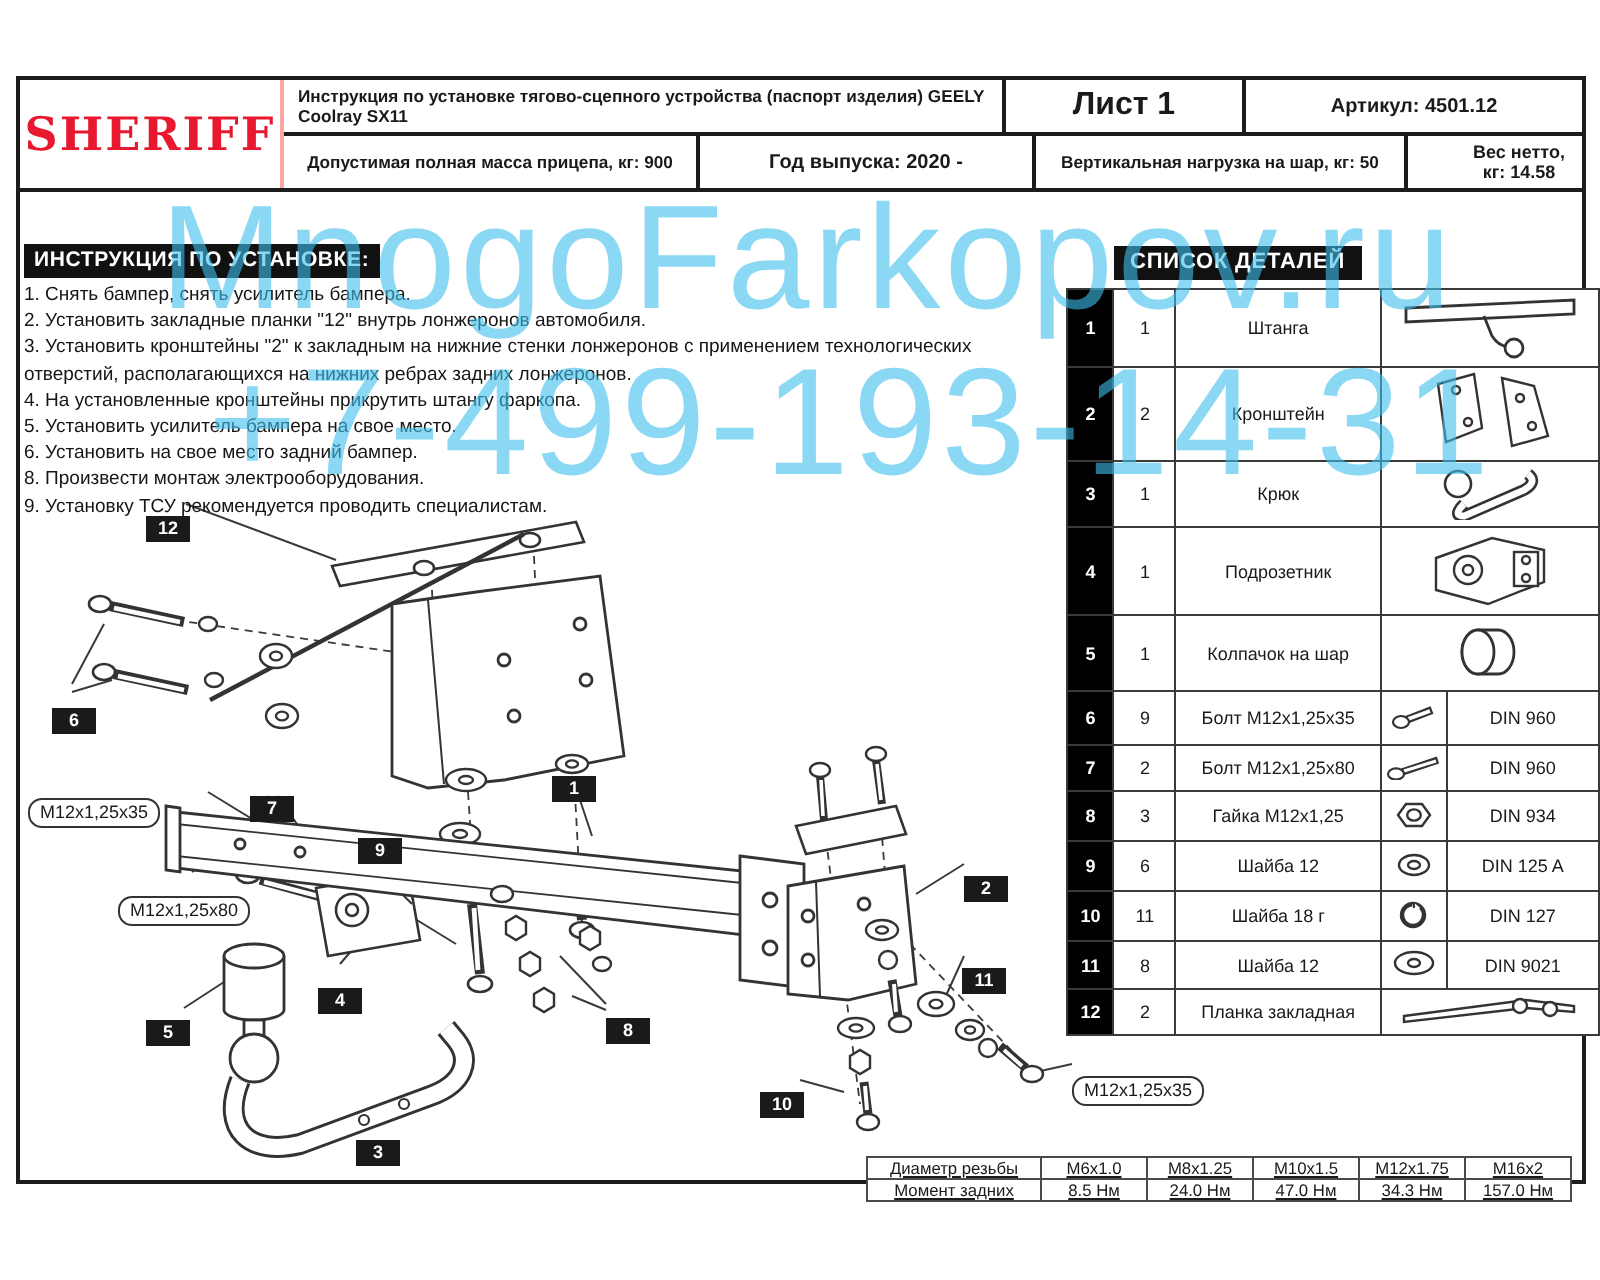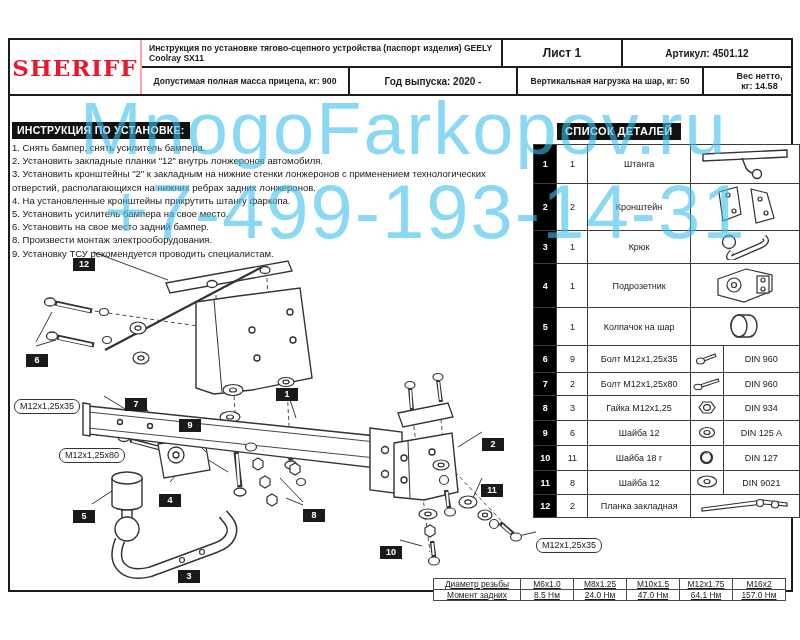--- a/index.html
+++ b/index.html
@@ -16,21 +16,21 @@
     border-right:2px solid #fca5a5;display:flex;align-items:center;justify-content:center;}
   .logo-text{font-family:"DejaVu Serif",serif;font-weight:bold;font-size:23px;
     letter-spacing:1px;color:#e8182f;}
   .hdr-rows{margin-left:132px;height:54px;display:flex;flex-direction:column;}
   .hdr-row{display:flex;flex:1;align-items:stretch;}
   .hdr-row1{border-bottom:2px solid #1c1c1c;}
   .hcell{display:flex;align-items:center;justify-content:center;font-weight:bold;
     text-align:center;padding:0 4px;}
   .hcell + .hcell{border-left:2px solid #1c1c1c;}
   .c-title{flex:1;font-size:8.6px;justify-content:flex-start;text-align:left;padding-left:7px;}
-  .c-sheet{width:110px;font-size:12px;}
+  .c-sheet{width:110px;font-size:16px;}
   .c-article{width:160px;font-size:10px;}
   .c-mass{width:198px;font-size:8.6px;}
   .c-year{width:158px;font-size:10px;}
   .c-vert{width:176px;font-size:8.6px;}
   .c-net{flex:1;font-size:9px;padding-left:28px;}
   
   .instr-title{position:absolute;left:12px;top:110px;background:#111;color:#fff;
     font-weight:bold;font-size:10.5px;padding:2px 5px 3px 5px;letter-spacing:.3px;}
   .instr-list{position:absolute;left:12px;top:129px;width:512px;font-size:9.5px;
     line-height:13.2px;color:#161616;}
@@ -437,21 +437,21 @@
           <td class="t-col">М8х1.25</td>
           <td class="t-col">М10х1.5</td>
           <td class="t-col">М12х1.75</td>
           <td class="t-col">М16х2</td>
         </tr>
         <tr>
           <td class="t-label">Момент задних</td>
           <td class="t-col">8.5 Нм</td>
           <td class="t-col">24.0 Нм</td>
           <td class="t-col">47.0 Нм</td>
-          <td class="t-col">64.1 Нм</td>
+          <td class="t-col">34.3 Нм</td>
           <td class="t-col">157.0 Нм</td>
         </tr>
       </tbody>
   </table>
 
   <div id="diagram-labels">
       <div class="numbox" style="left: 73px; top: 246px;">12</div>
       <div class="numbox" style="left: 26px; top: 342px;">6</div>
       <div class="numbox" style="left: 125px; top: 386px;">7</div>
       <div class="numbox" style="left: 179px; top: 407px;">9</div>

